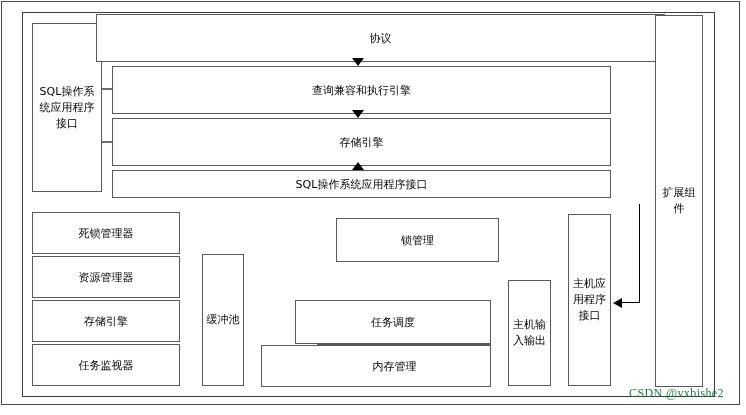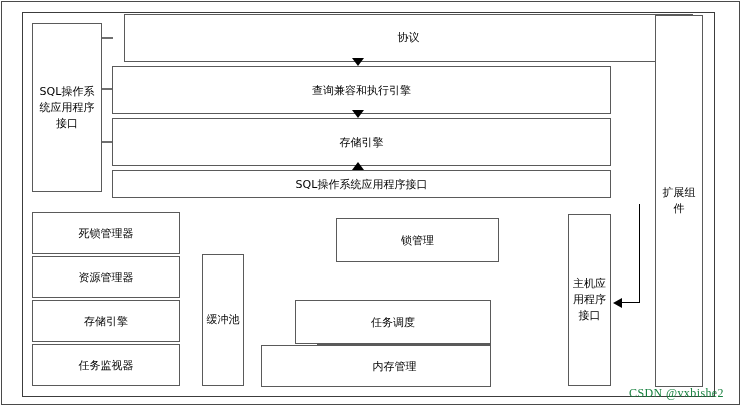--- a/index.html
+++ b/index.html
@@ -111,21 +111,21 @@
   <div class="inner-frame"></div>
 
   <div class="box vert" style="left:32px; top:23px; width:70px; height:169px;">
     <span class="label">SQL操作系统应用程序接口</span>
   </div>
 
   <div class="conn conn-h" style="left:102px; top:37px; width:11px;"></div>
   <div class="conn conn-h" style="left:102px; top:88px; width:11px;"></div>
   <div class="conn conn-h" style="left:102px; top:141px; width:11px;"></div>
 
-  <div class="box" style="left:124px; top:14px; width:569px; height:48px;font-family:Liberation Mono, monospace;">
+  <div class="box" style="left:96px; top:14px; width:569px; height:48px;">
     <span class="label">协议</span>
   </div>
 
   <div class="box" style="left:112px; top:66px; width:499px; height:48px;">
     <span class="label">查询兼容和执行引擎</span>
   </div>
 
   <div class="box" style="left:112px; top:118px; width:499px; height:48px;">
     <span class="label">存储引擎</span>
   </div>
@@ -167,20 +167,23 @@
   </div>
 
   <div class="box" style="left:295px; top:300px; width:196px; height:44px;">
     <span class="label">任务调度</span>
   </div>
 
   <div class="box" style="left:261px; top:345px; width:230px; height:42px;padding-left:37px;">
     <span class="label">内存管理</span>
   </div>
 
+  <div class="box vert" style="left:508px; top:280px; width:43px; height:106px;">
+    <span class="label" style="word-break:break-all;">主机输入输出</span>
+  </div>
 
   <div class="box vert" style="left:568px; top:214px; width:43px; height:172px;">
     <span class="label" style="word-break:break-all;">主机应用程序接口</span>
   </div>
 
   <div class="box vert" style="left:655px; top:15px; width:48px; height:372px;">
     <span class="label" style="word-break:break-all;">扩展组件</span>
   </div>
 
   <div class="conn conn-v line-dark" style="left:639px; top:204px; height:99px; width:1px; background:#000000;"></div>

